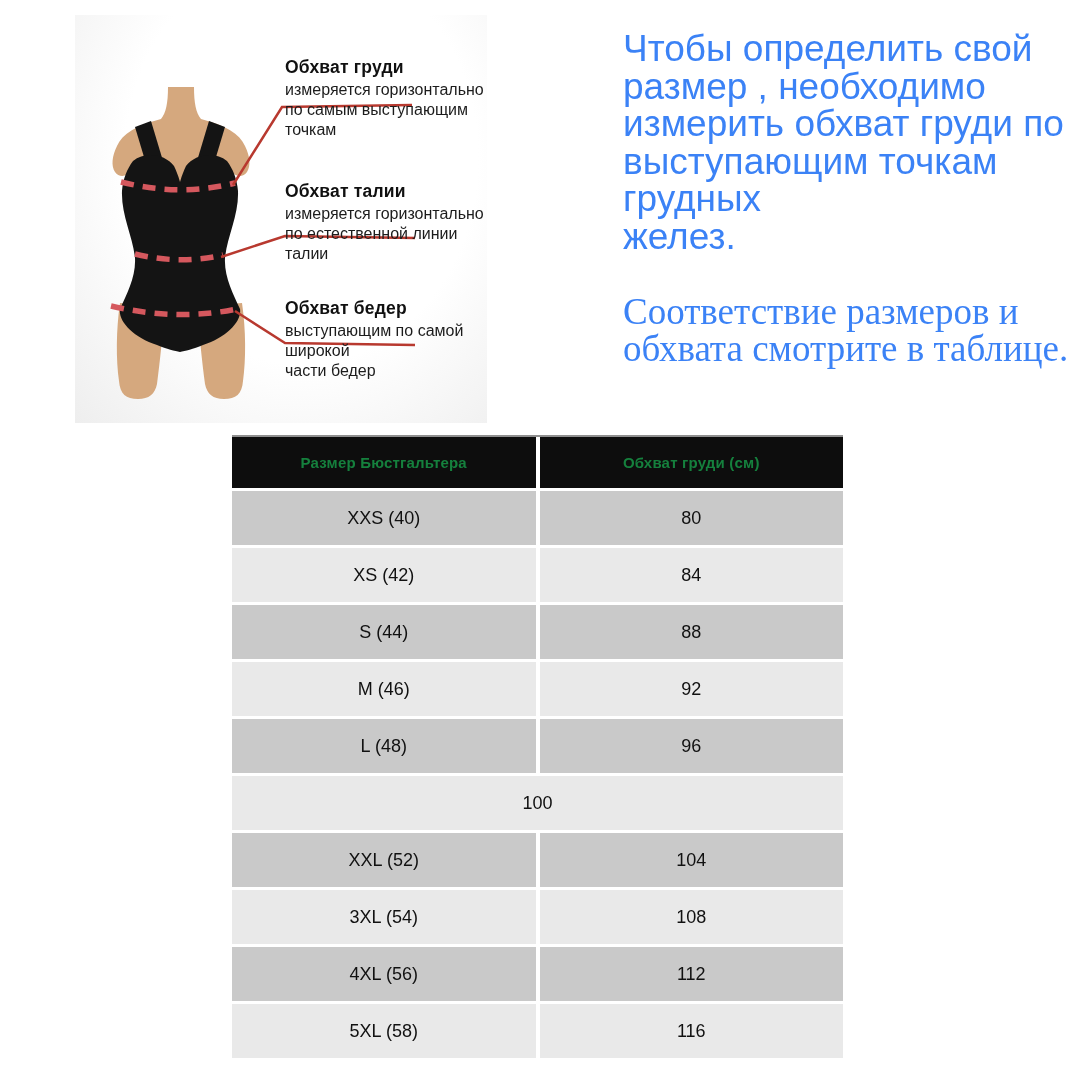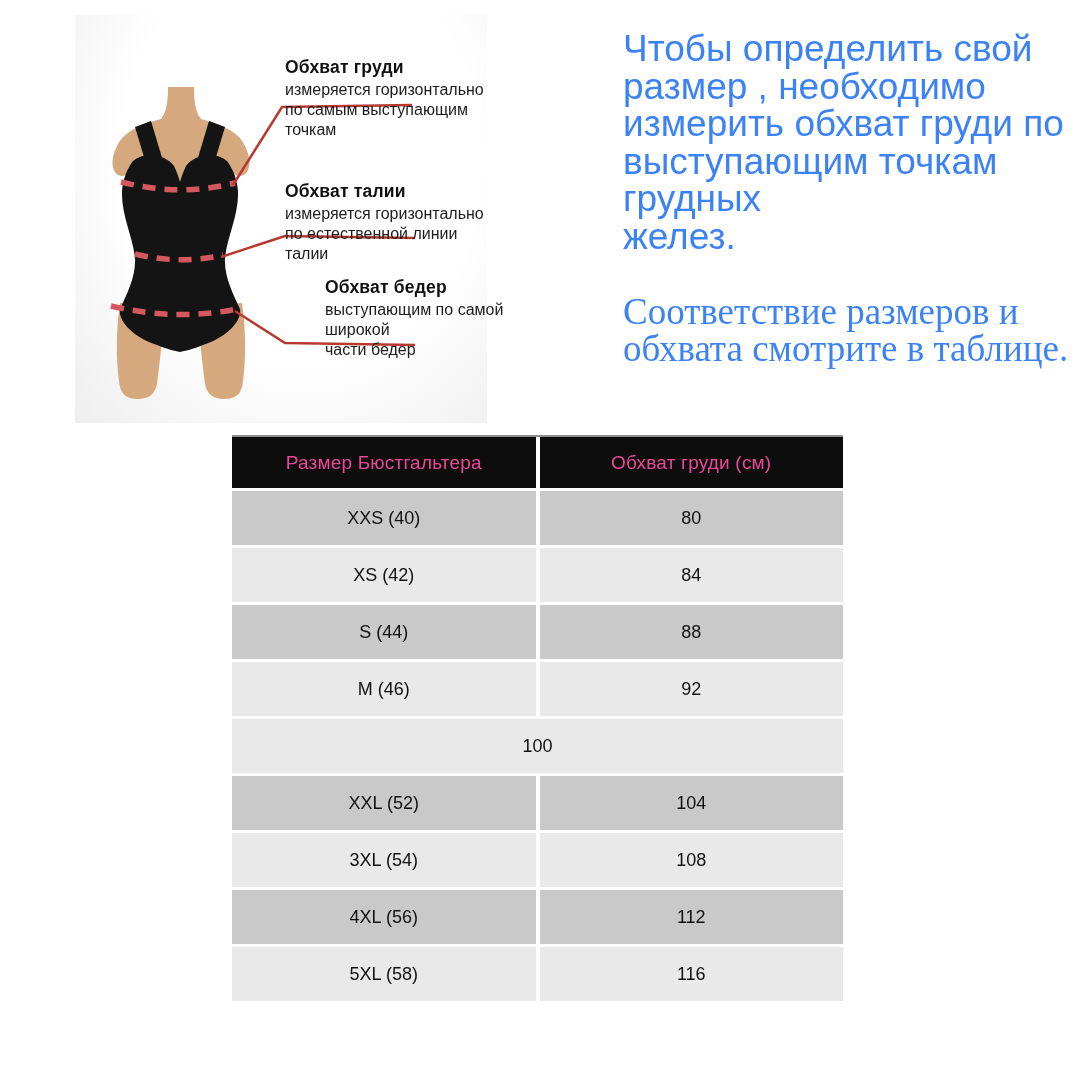--- a/index.html
+++ b/index.html
@@ -12,37 +12,37 @@
   .diagram-panel{
     position:absolute;left:75px;top:15px;width:412px;height:408px;
     background:radial-gradient(ellipse at 55% 35%, #ffffff 55%, #e7e7e7 118%);
   }
   .diagram-panel svg{position:absolute;left:0;top:0;}
   .mlabel{position:absolute;left:210px;width:200px;}
   .mlabel .mtitle{font-size:17.5px;font-weight:bold;color:#101010;letter-spacing:.2px;}
   .mlabel .mdesc{font-size:16px;line-height:20px;color:#1c1c1c;white-space:pre-line;margin-top:2px;}
   .mlabel-bust{top:42px;}
   .mlabel-waist{top:166px;}
-  .mlabel-hips{top:262px;margin-left:40px;}
+  .mlabel-hips{top:283px;}
 
   
   .intro{position:absolute;left:623px;top:30px;width:450px;}
   .intro p{
     margin:0;font-size:37px;line-height:37.5px;color:#3b82f6;
     white-space:pre-line;
   }
   .intro p + p{margin-top:37.5px;font-family:Liberation Serif, serif;}
 
   
   .size-table{position:absolute;left:232px;top:435px;width:611px;}
   .thead{
     display:flex;gap:4px;height:53px;border-top:2px solid #8f8f8f;box-sizing:border-box;
   }
   .thead .th{
-    flex:1;background:#0d0d0d;color:#ec4899;font-weight:normal;font-size:19px;
+    flex:1;background:#0d0d0d;color:#15803d;font-weight:bold;font-size:15px;
     display:flex;align-items:center;justify-content:center;letter-spacing:.2px;
   }
   .trow{display:flex;gap:4px;height:54px;margin-top:3px;}
   .trow .td{
     flex:1;display:flex;align-items:center;justify-content:center;
     font-weight:normal;font-size:18px;color:#111111;
   }
   .trow.dark .td{background:#c9c9c9;}
   .trow.light .td{background:#e9e9e9;}
 </style>
@@ -125,20 +125,24 @@
     <div class="td">84</div>
   </div>
   <div class="trow dark">
     <div class="td">S (44)</div>
     <div class="td">88</div>
   </div>
   <div class="trow light">
     <div class="td">M (46)</div>
     <div class="td">92</div>
   </div>
+  <div class="trow dark">
+    <div class="td">L (48)</div>
+    <div class="td">96</div>
+  </div>
   <div class="trow light">
     <div class="td">100</div>
   </div>
   <div class="trow dark">
     <div class="td">XXL (52)</div>
     <div class="td">104</div>
   </div>
   <div class="trow light">
     <div class="td">3XL (54)</div>
     <div class="td">108</div>

